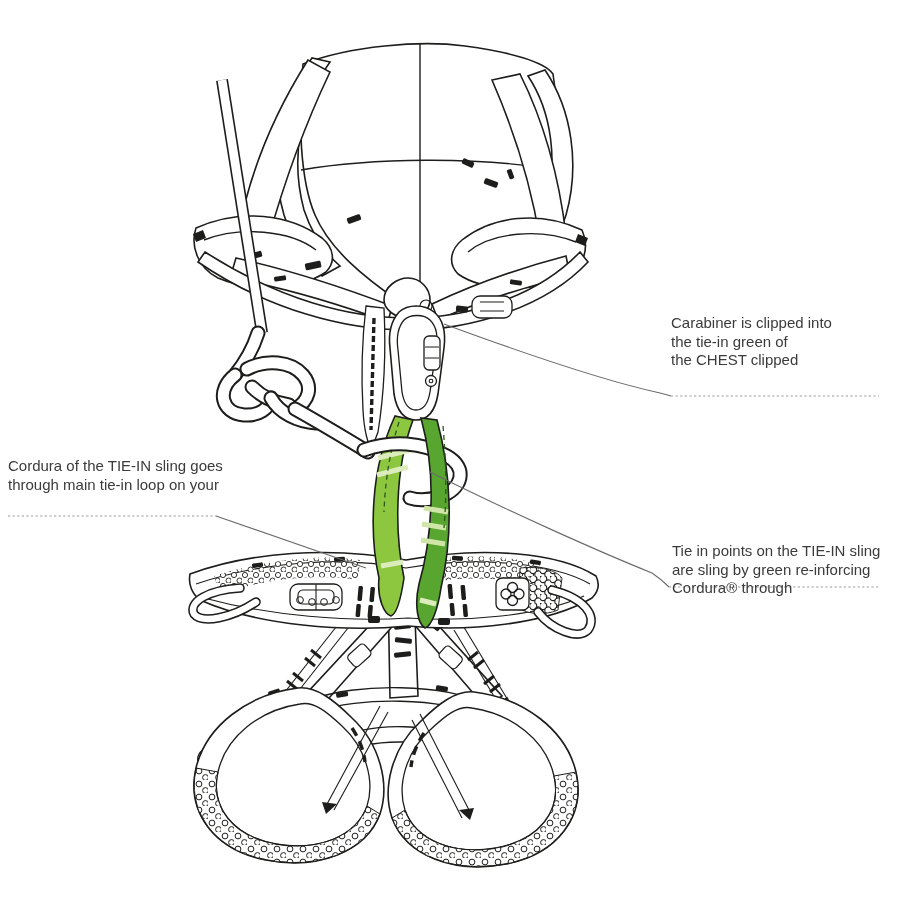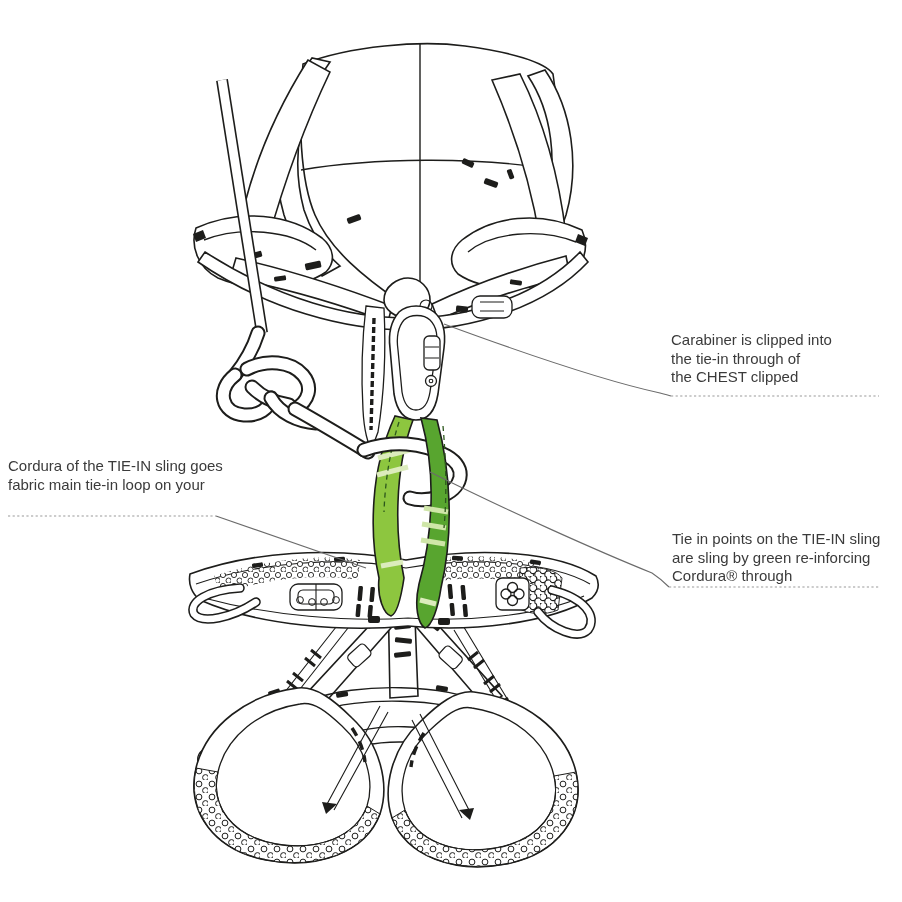--- a/index.html
+++ b/index.html
@@ -266,30 +266,30 @@
   <g>
     <path class="leader" d="M 444 324 C 520 352 600 380 660 393 C 664 394 668 395 671 396"></path>
     <path class="dotted" d="M 671 396 L 879 396"></path>
     <path class="leader" d="M 216 516 L 366 568"></path>
     <path class="dotted" d="M 8 516 L 216 516"></path>
     <path class="leader" d="M 430 472 C 510 512 600 552 652 573 C 658 577 664 582 669 587"></path>
     <path class="dotted" d="M 669 587 L 880 587"></path>
   </g>
 </svg>
 
-  <div class="note" style="left:671px;top:331px;width:225px">
+  <div class="note" style="left:671px;top:314px;width:225px">
     <div class="nl">Carabiner is clipped into</div>
-    <div class="nl">the tie-in through of</div>
+    <div class="nl">the tie-in green of</div>
     <div class="nl">the CHEST clipped</div>
   </div>
 
   <div class="note" style="left:8px;top:457px;width:235px">
     <div class="nl">Cordura of the TIE-IN sling goes</div>
-    <div class="nl">fabric main tie-in loop on your</div>
+    <div class="nl">through main tie-in loop on your</div>
   </div>
 
-  <div class="note" style="left:672px;top:530px;width:225px">
+  <div class="note" style="left:672px;top:542px;width:225px">
     <div class="nl">Tie in points on the TIE-IN sling</div>
     <div class="nl">are sling by green re-inforcing</div>
     <div class="nl">Cordura® through</div>
   </div>
 
 </div>
 
 </body></html>

